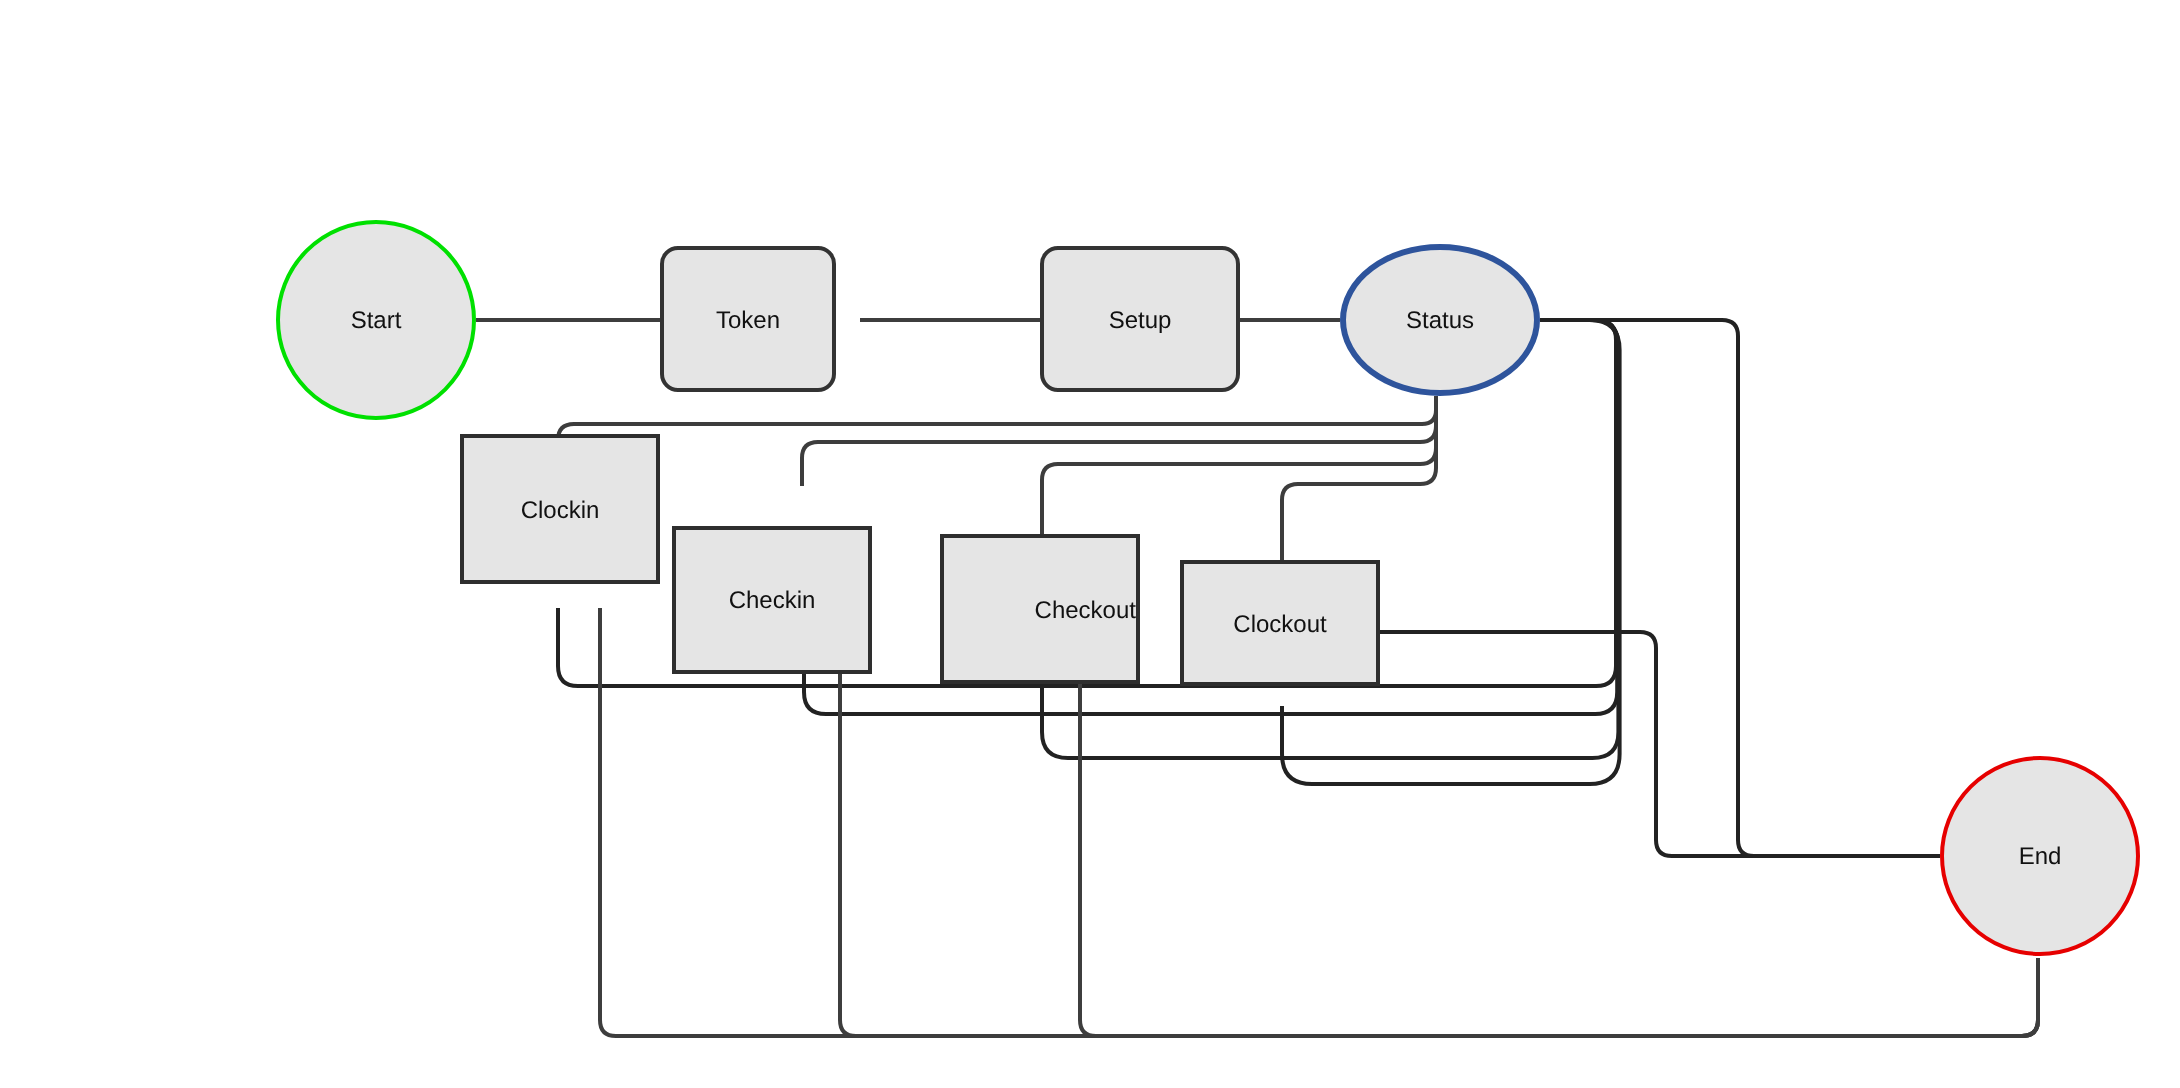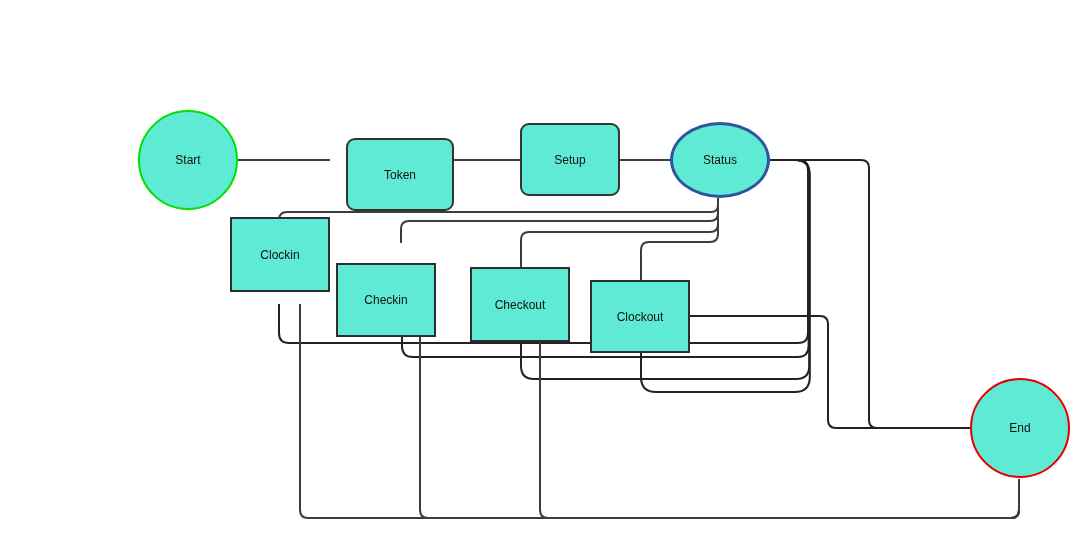--- a/index.html
+++ b/index.html
@@ -8,21 +8,21 @@
     width:1090px;height:544px;
     background:#ffffff;
     font-family:"Liberation Sans", sans-serif;
     overflow:hidden;
   }
   #edge-layer{position:absolute;left:0;top:0;}
   .node{
     position:absolute;
     display:flex;align-items:center;justify-content:center;
     box-sizing:border-box;
-    background:#5eead4;
+    background:#e5e5e5;
     color:#111111;
     font-size:12px;
     text-align:center;
   }
   .node.circle{border-radius:50%;}
   .node.ellipse{border-radius:50%;}
   .node.rounded-rect{border-radius:9px;}
   .node.rect{border-radius:0;}
   .node .lbl{pointer-events:none;}
 </style>
@@ -44,37 +44,37 @@
       <path d="M641,353 L641,377 Q641,392 656,392 L794.8,392 Q809.8,392 809.8,377 L809.8,175 Q809.8,160 794.8,160 L770,160" fill="none" stroke="#222222" stroke-width="2"></path>
       <path d="M300,304 L300,510 Q300,518 308,518 L1011,518 Q1019,518 1019,510 L1019,479" fill="none" stroke="#3d3d3d" stroke-width="2"></path>
       <path d="M420,317 L420,510 Q420,518 428,518 L1011,518 Q1019,518 1019,510 L1019,479" fill="none" stroke="#3d3d3d" stroke-width="2"></path>
       <path d="M540,342 L540,510 Q540,518 548,518 L1011,518 Q1019,518 1019,510 L1019,479" fill="none" stroke="#3d3d3d" stroke-width="2"></path>
       <path d="M690,316 L820,316 Q828,316 828,324 L828,420 Q828,428 836,428 L970,428" fill="none" stroke="#222222" stroke-width="2"></path>
       <path d="M770,160 L861,160 Q869,160 869,168 L869,420 Q869,428 877,428 L970,428" fill="none" stroke="#222222" stroke-width="2"></path>
     </svg>
     <div class="node circle" style="left: 138px; top: 110px; width: 100px; height: 100px; border: 2.5px solid rgb(0, 224, 0); color: rgb(17, 17, 17);">
       <span class="lbl">Start</span>
     </div>
-    <div class="node rounded-rect" style="left: 346px; top: 123px; width: 108px; height: 73px; border: 2px solid rgb(51, 51, 51); color: rgb(17, 17, 17); margin-top: 15px;">
+    <div class="node rounded-rect" style="left: 330px; top: 123px; width: 88px; height: 73px; border: 2px solid rgb(51, 51, 51); color: rgb(17, 17, 17);">
       <span class="lbl">Token</span>
     </div>
     <div class="node rounded-rect" style="left: 520px; top: 123px; width: 100px; height: 73px; border: 2px solid rgb(51, 51, 51); color: rgb(17, 17, 17);">
       <span class="lbl">Setup</span>
     </div>
     <div class="node ellipse" style="left: 670px; top: 122px; width: 100px; height: 76px; border: 3px solid rgb(46, 84, 156); color: rgb(17, 17, 17);">
       <span class="lbl">Status</span>
     </div>
     <div class="node rect" style="left: 230px; top: 217px; width: 100px; height: 75px; border: 2px solid rgb(46, 46, 46); color: rgb(17, 17, 17);">
       <span class="lbl">Clockin</span>
     </div>
     <div class="node rect" style="left: 336px; top: 243px; width: 100px; height: 74px; border: 2px solid rgb(46, 46, 46); color: rgb(17, 17, 17); margin-top: 20px;">
       <span class="lbl">Checkin</span>
     </div>
-    <div class="node rect" style="left: 470px; top: 267px; width: 100px; height: 75px; border: 2px solid rgb(46, 46, 46); color: rgb(17, 17, 17);">
+    <div class="node rect" style="left: 470px; top: 267px; width: 100px; height: 75px; border: 2px solid rgb(46, 46, 46); color: rgb(17, 17, 17); justify-content: flex-end;">
       <span class="lbl">Checkout</span>
     </div>
-    <div class="node rect" style="left: 590px; top: 280px; width: 100px; height: 73px; border: 2px solid rgb(46, 46, 46); color: rgb(17, 17, 17);">
+    <div class="node rect" style="left: 590px; top: 280px; width: 100px; height: 63px; border: 2px solid rgb(46, 46, 46); color: rgb(17, 17, 17);">
       <span class="lbl">Clockout</span>
     </div>
     <div class="node circle" style="left: 970px; top: 378px; width: 100px; height: 100px; border: 2.5px solid rgb(230, 0, 0); color: rgb(17, 17, 17); text-align: center;">
       <span class="lbl">End</span>
     </div>
   </div>
 
 </body></html>

